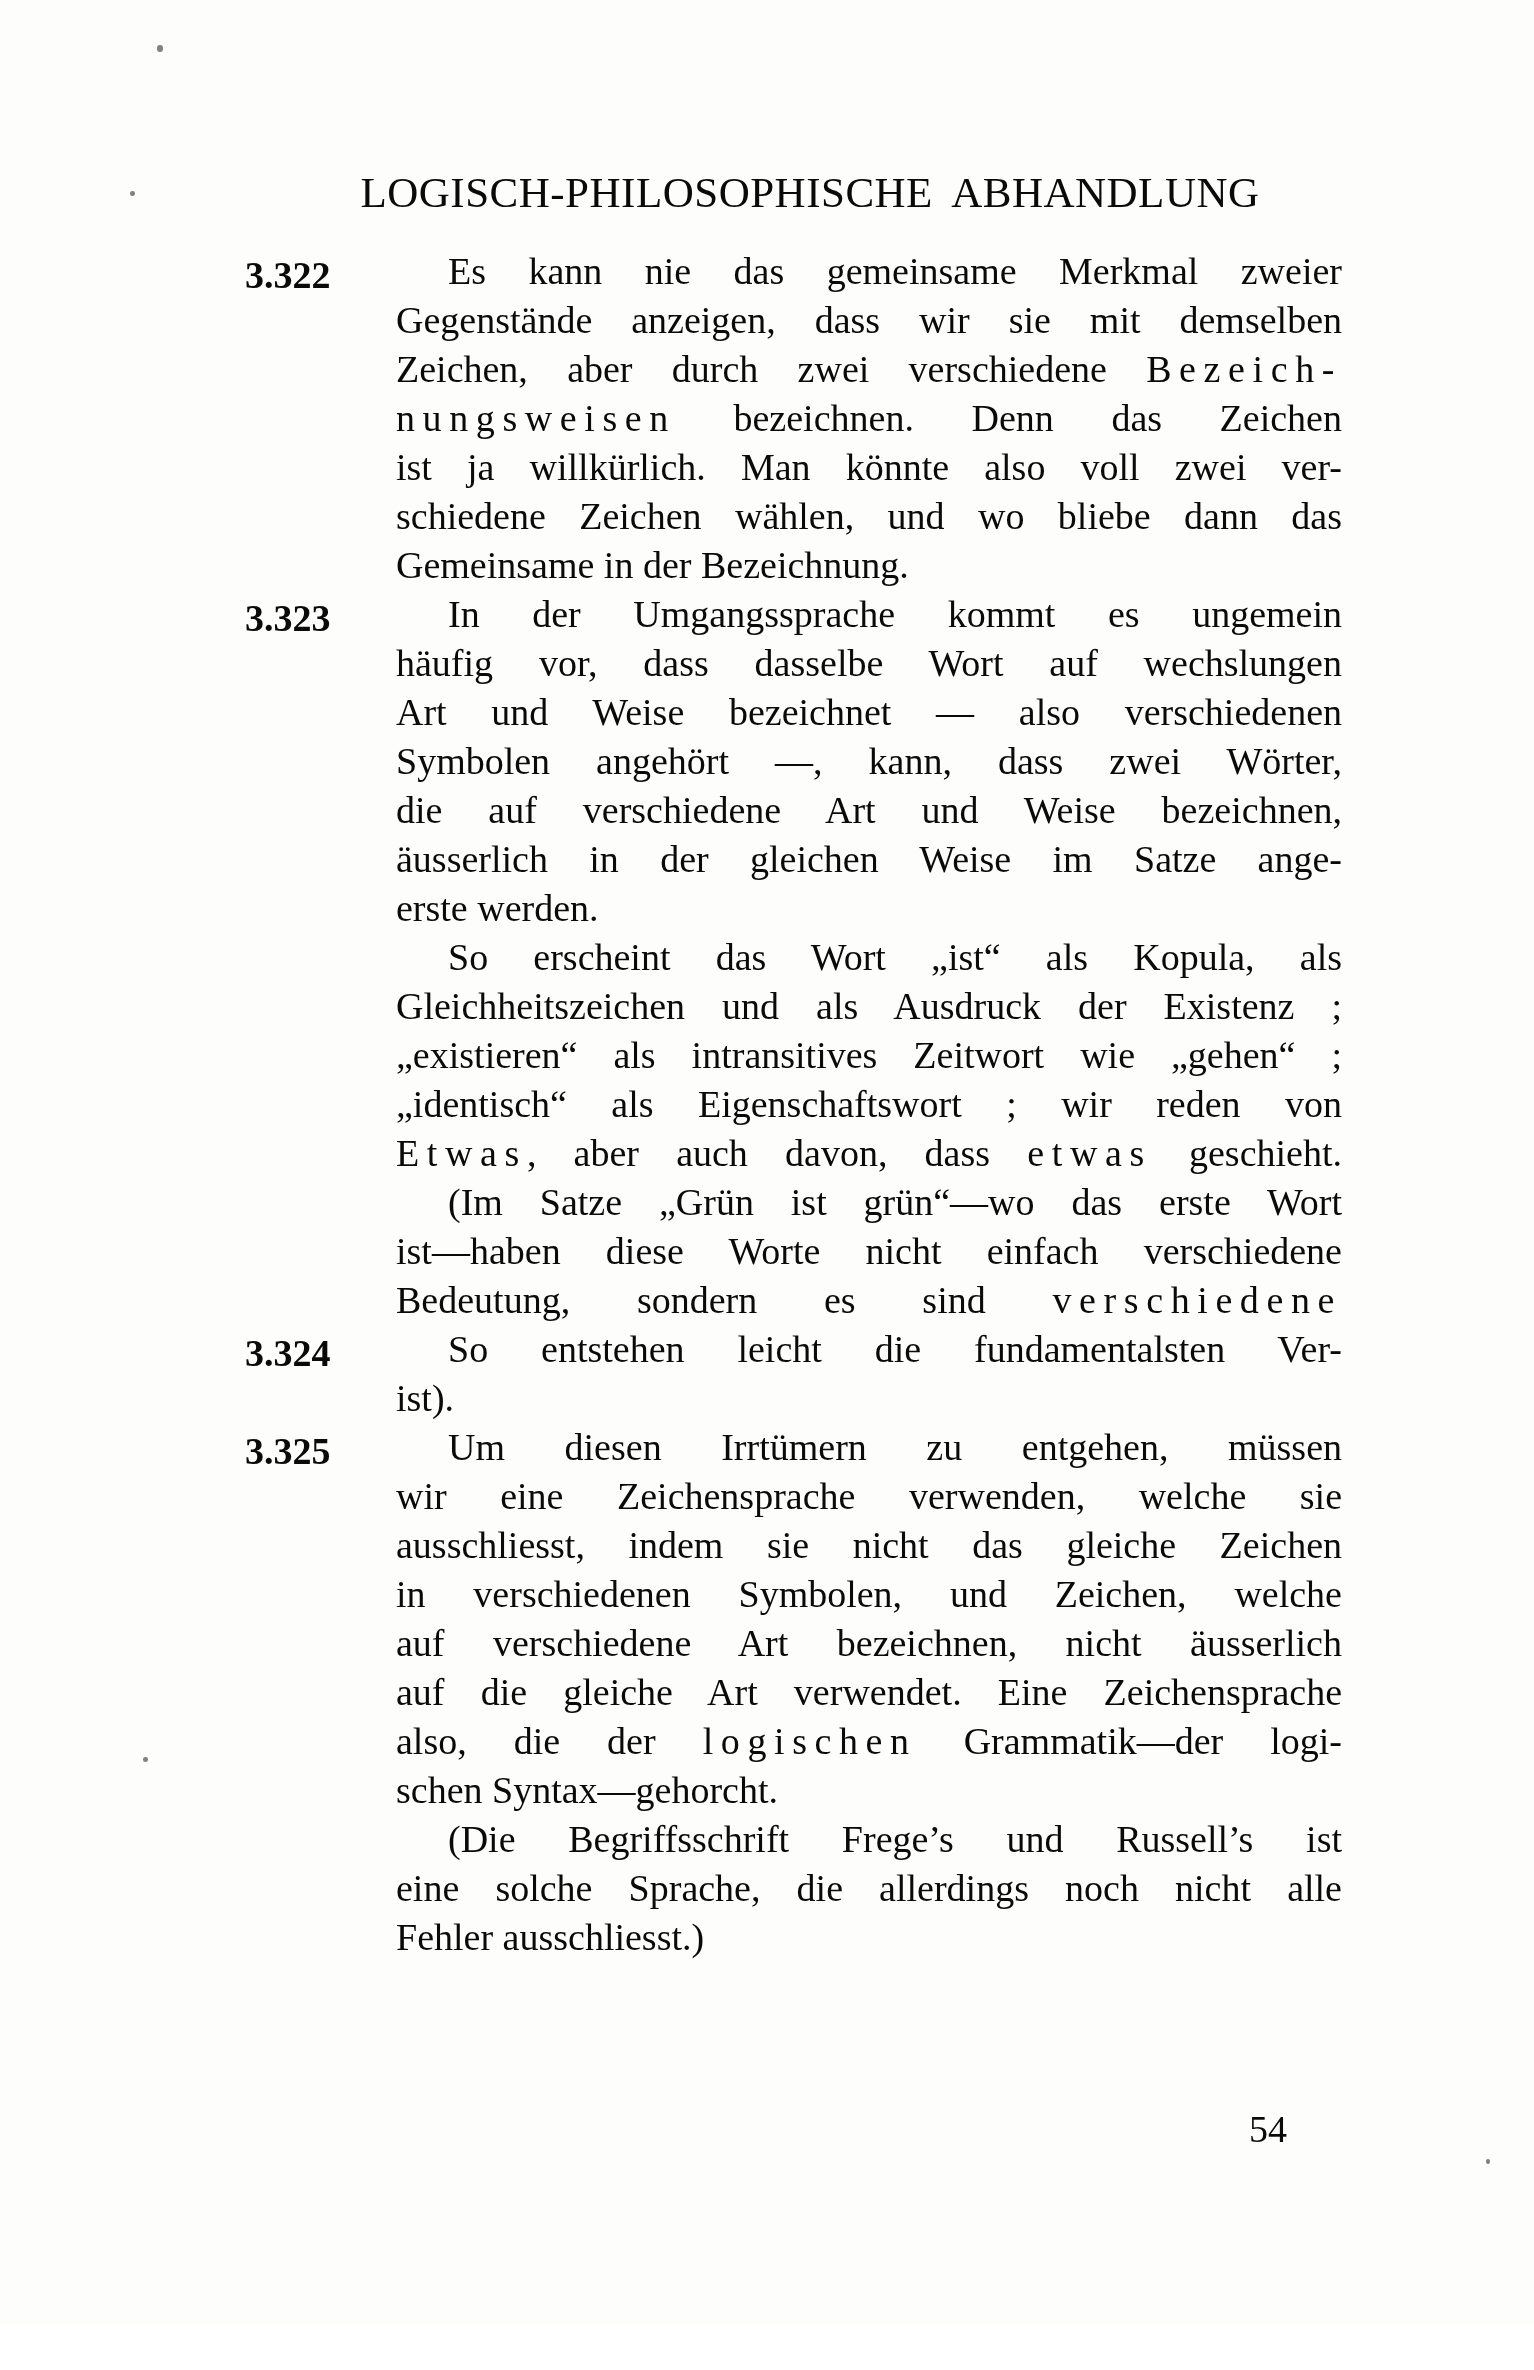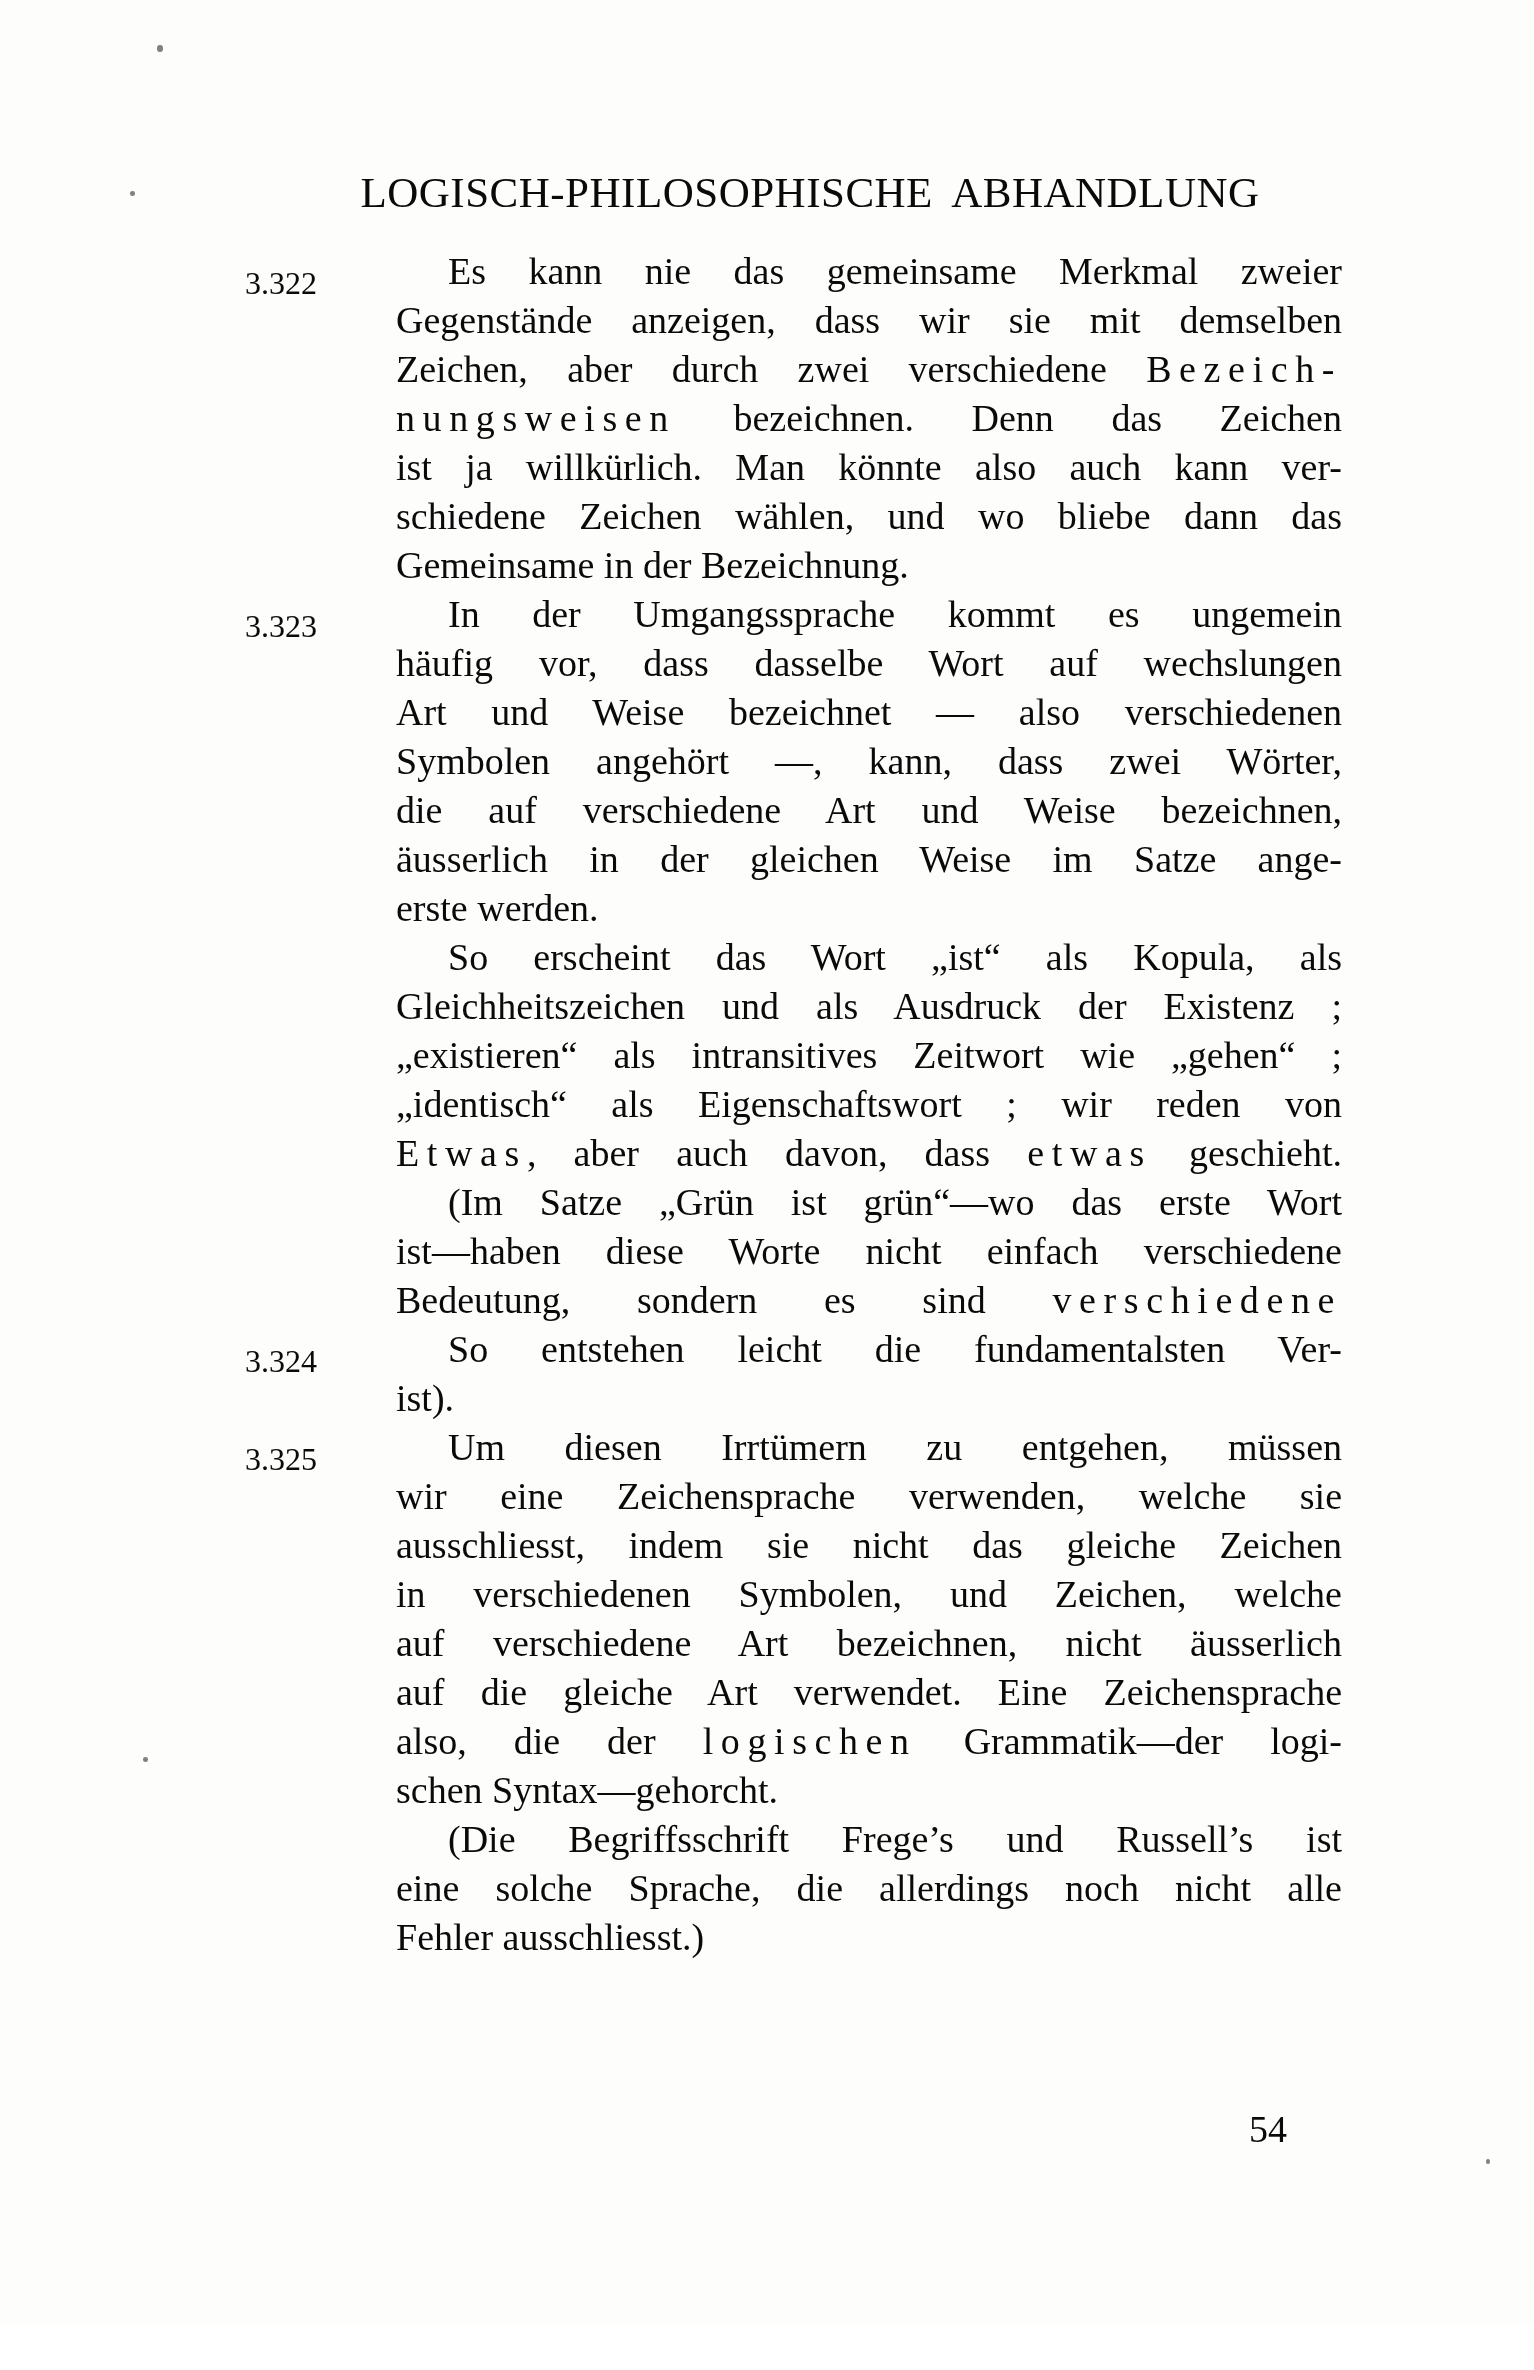--- a/index.html
+++ b/index.html
@@ -29,23 +29,24 @@
     top: 247px;
     left: 245px;
     width: 1097px;
     font-size: 38px;
     line-height: 49px;
   }
   .section { position: relative; padding-left: 151px; }
   .section-number {
     position: absolute;
     left: 0;
-    top: 12px;
-    font-size: 32px;
+    top: 4px;
+    font-size: 38px;
     line-height: inherit;
+    font-weight: bold;
   }
   .line { text-align: justify; text-align-last: justify; }
   .line.indent { text-indent: 52px; }
   .line.end { text-align-last: left; }
   .sperr { letter-spacing: 0.2em; }
   .page-number {
     position: absolute;
     top: 2107px;
     left: 345px;
     width: 942px;
@@ -66,21 +67,21 @@
   <div class="running-head">LOGISCH-PHILOSOPHISCHE ABHANDLUNG</div>
 
   <div class="text-body">
       <div class="section">
         <div class="section-number">3.322</div>
         <div class="paragraph">
           <div class="line indent"><span>Es kann nie das gemeinsame Merkmal zweier</span></div>
           <div class="line"><span>Gegenstände anzeigen, dass wir sie mit demselben</span></div>
           <div class="line"><span>Zeichen, aber durch zwei verschiedene </span><span class="sperr">Bezeich-</span></div>
           <div class="line"><span class="sperr">nungsweisen</span><span> bezeichnen. Denn das Zeichen</span></div>
-          <div class="line"><span>ist ja willkürlich. Man könnte also auch kann ver-</span></div>
+          <div class="line"><span>ist ja willkürlich. Man könnte also voll zwei ver-</span></div>
           <div class="line"><span>schiedene Zeichen wählen, und wo bliebe dann das</span></div>
           <div class="line end"><span>Gemeinsame in der Bezeichnung.</span></div>
         </div>
       </div>
       <div class="section">
         <div class="section-number">3.323</div>
         <div class="paragraph">
           <div class="line indent"><span>In der Umgangssprache kommt es ungemein</span></div>
           <div class="line"><span>häufig vor, dass dasselbe Wort auf wechslungen</span></div>
           <div class="line"><span>Art und Weise bezeichnet — also verschiedenen</span></div>

